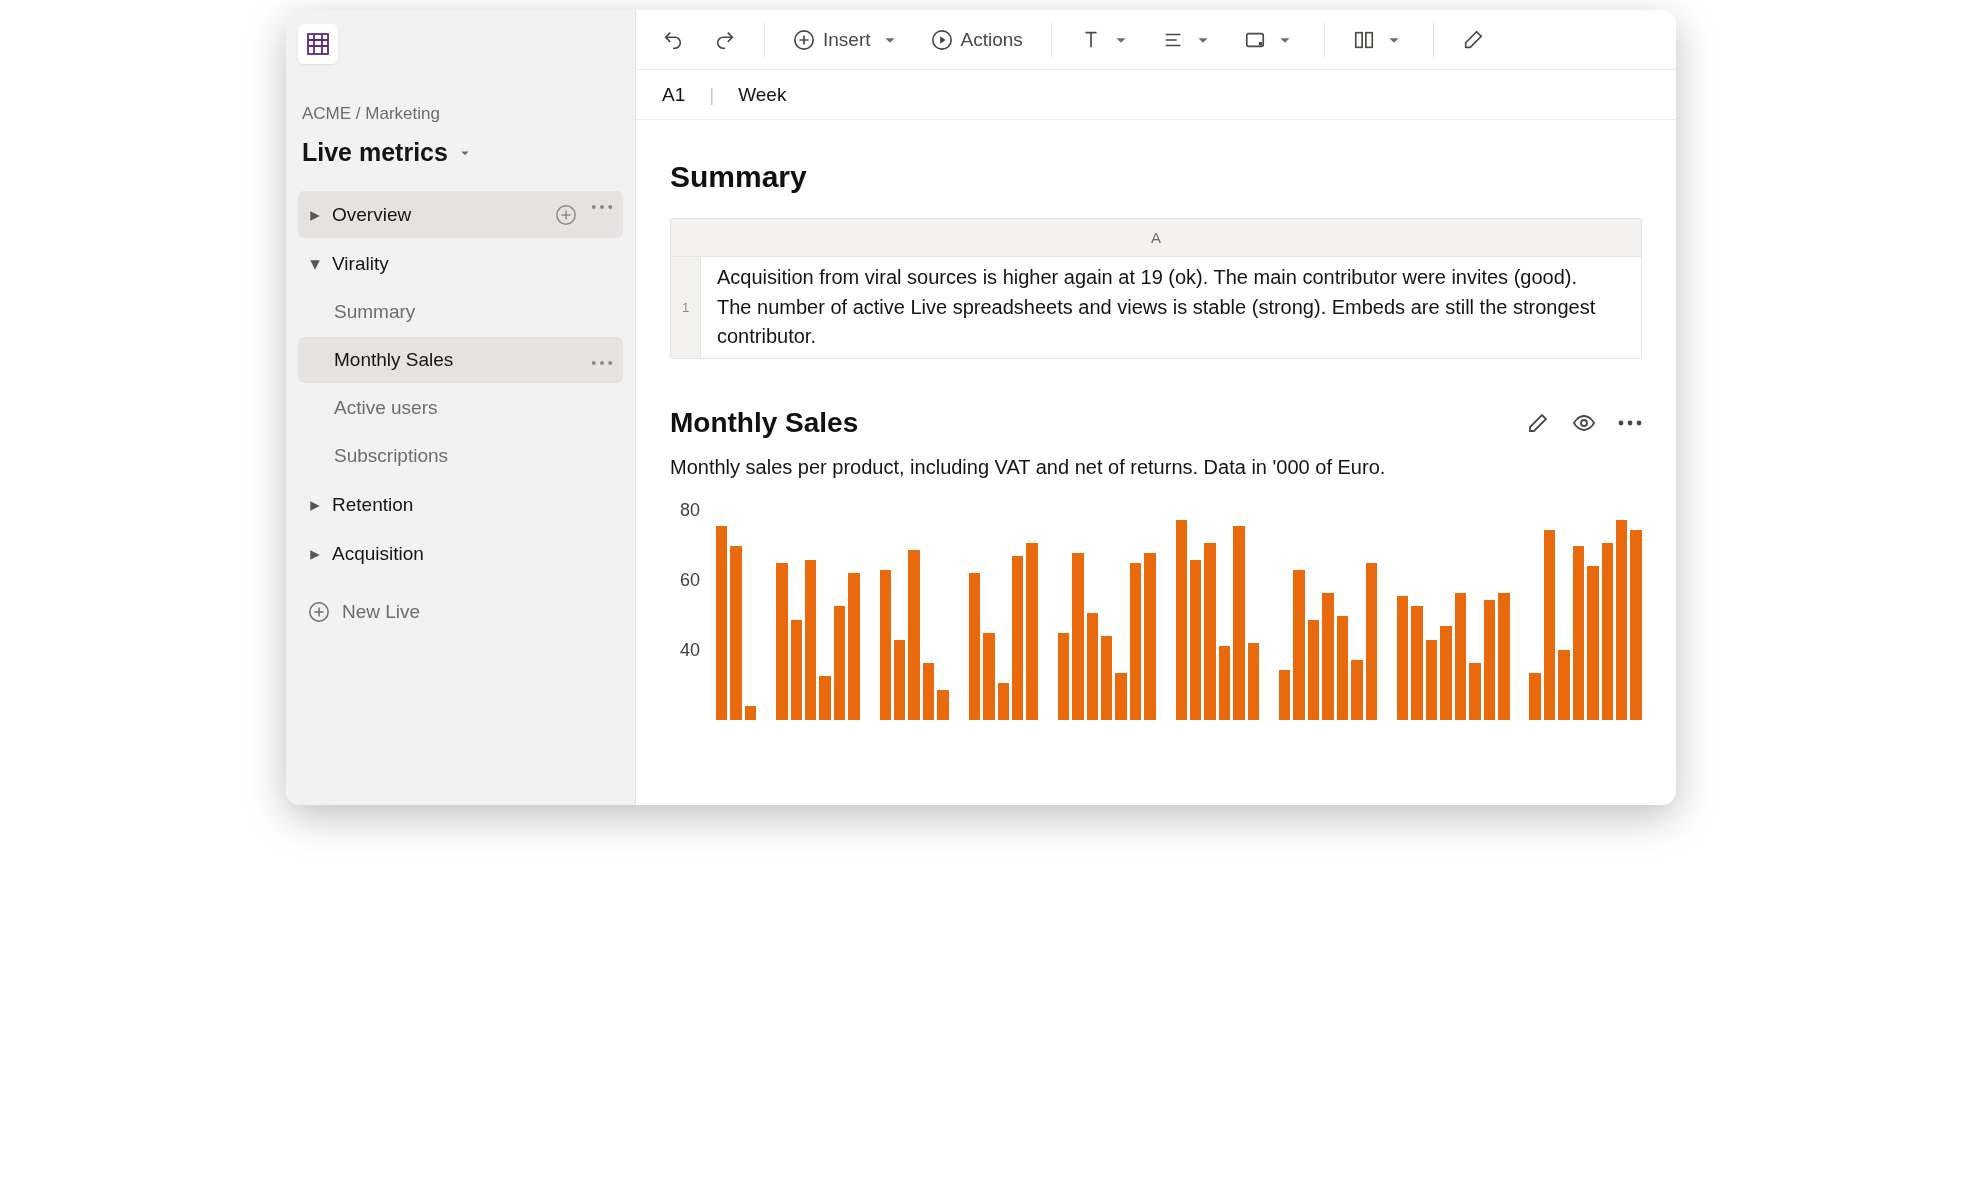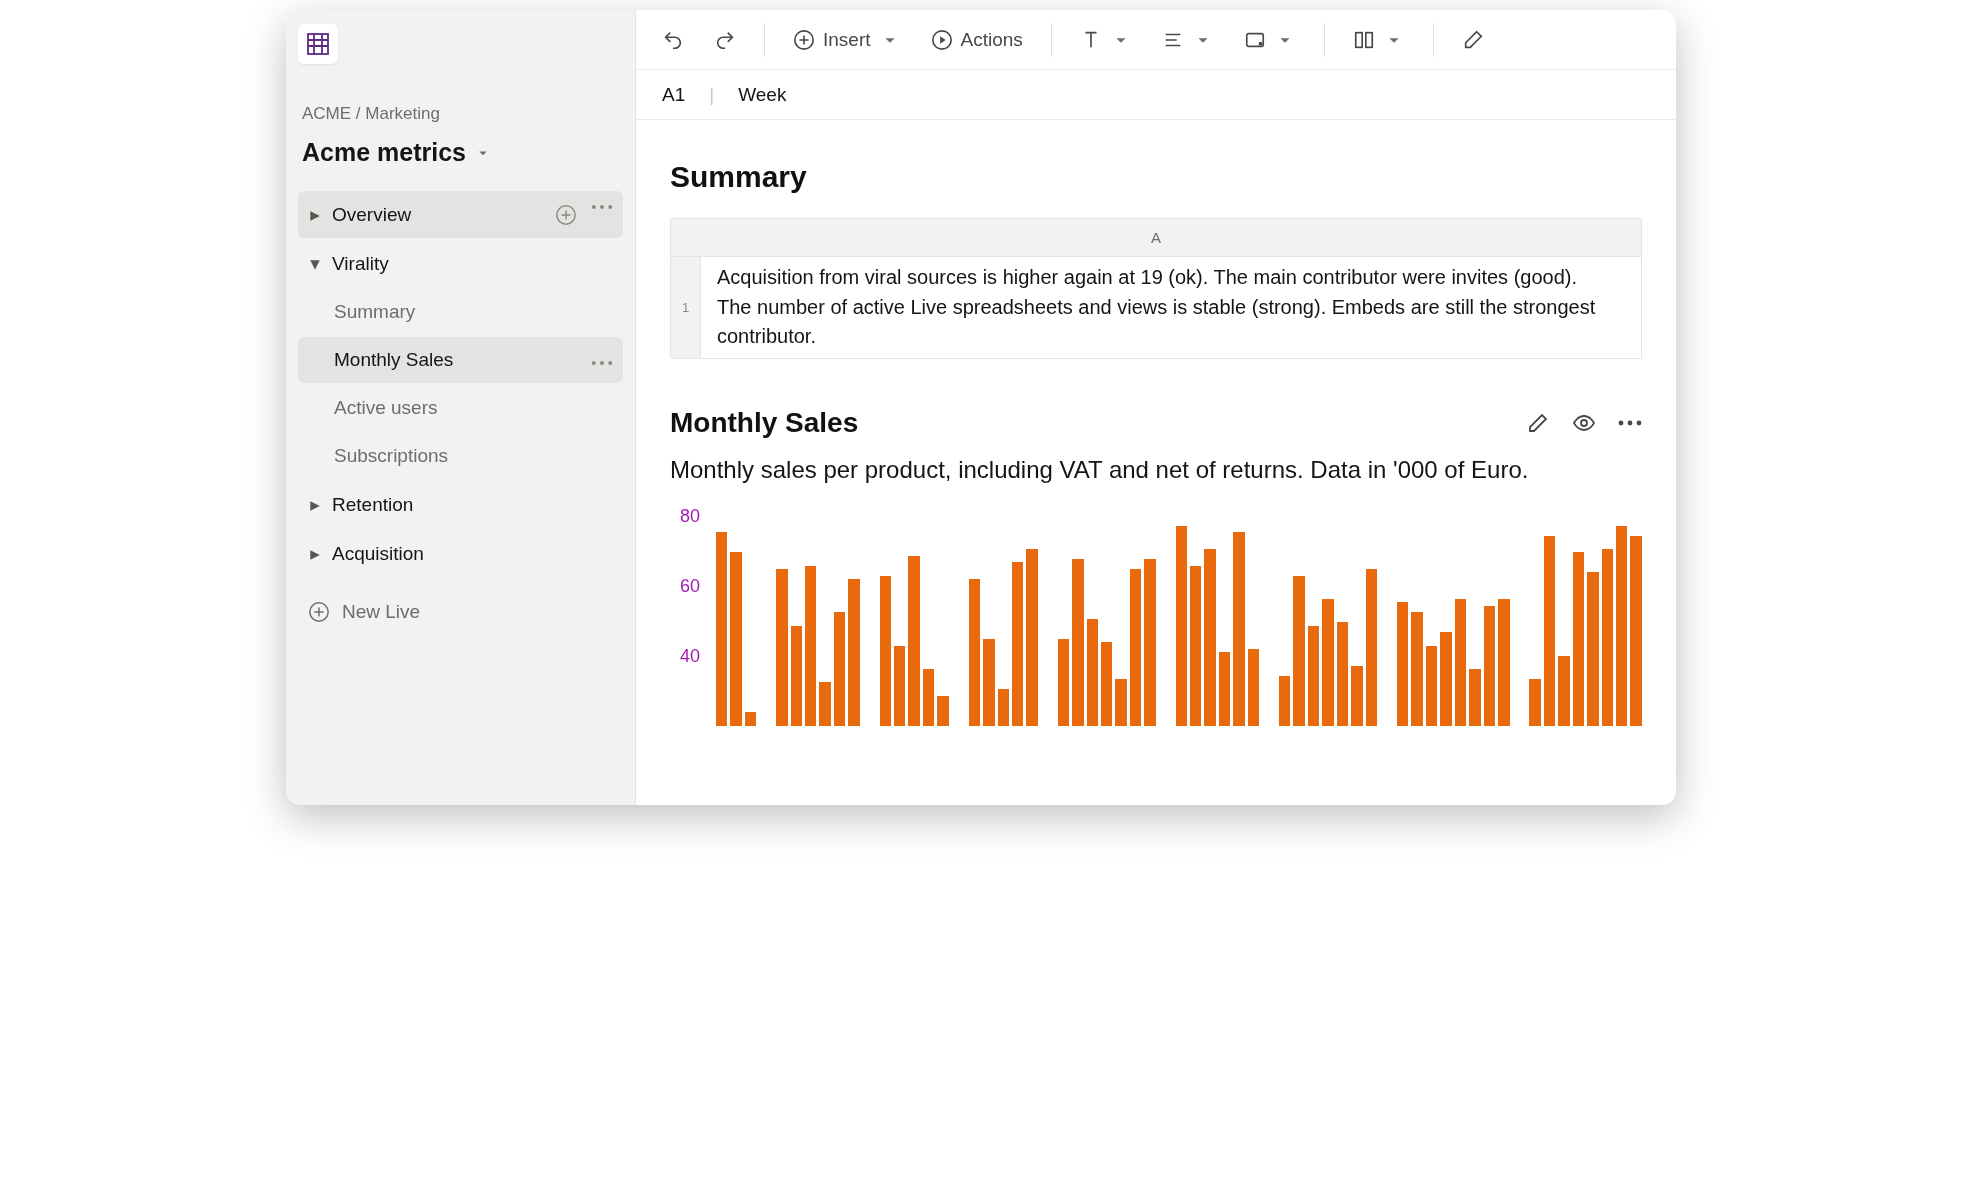--- a/index.html
+++ b/index.html
@@ -92,24 +92,24 @@
   .summary-table { border: 1px solid #e6e4e1; border-radius: 2px; overflow: hidden; }
   .summary-table .th { background: #f4f2f0; text-align: center; font-size: 15px; color: #6f6d6a; padding: 10px 0; border-bottom: 1px solid #e6e4e1; }
   .summary-table .body { display: flex; }
   .summary-table .rownum { width: 30px; background: #f4f2f0; display: flex; align-items: center; justify-content: center; font-size: 13px; color: #8d8a85; border-right: 1px solid #e6e4e1; }
   .summary-table .cell { flex: 1; padding: 6px 16px; font-size: 20px; line-height: 1.48; color: #161513; }
   .chart-block { margin-top: 48px; }
   .chart-head { display: flex; align-items: center; gap: 18px; }
   .chart-title { font-size: 28px; font-weight: 700; }
   .chart-icons { margin-left: auto; display: flex; gap: 22px; color: #4a4844; }
   .chart-icons svg { width: 24px; height: 24px; cursor: pointer; }
-  .chart-sub { font-size: 24px; color: #161513; margin-top: 14px; line-height: 1.45; }
+  .chart-sub { font-size: 20px; color: #161513; margin-top: 14px; line-height: 1.45; }
   .chart-area { position: relative; margin-top: 28px; height: 210px; }
   .y-axis { position: absolute; left: 0; top: 0; bottom: 0; width: 36px; }
-  .y-tick { position: absolute; right: 6px; font-size: 18px; color: #a21caf; transform: translateY(-50%); }
+  .y-tick { position: absolute; right: 6px; font-size: 18px; color: #404040; transform: translateY(-50%); }
   .plot { position: absolute; left: 46px; right: 0; top: 0; bottom: 0; display: flex; align-items: flex-end; gap: 3px; }
   .bar { flex: 1; background: #e96a0c; min-width: 2px; }
   .bar.spacer { background: transparent; }
 </style>
 </head>
 <body>
 
 <div class="app">
 
   <aside class="sidebar">
@@ -118,21 +118,21 @@
         <rect x="2" y="2" width="20" height="20"></rect>
           <path d="M2 8h20M2 14h20M8 2v20M16 2v20"></path>
       </svg>
     </div>
 
     <div class="breadcrumb">
       <span>ACME</span> / <span>Marketing</span>
     </div>
 
     <div class="title-row">
-      <span class="title">Acme metrics</span>
+      <span class="title">Live metrics</span>
       <svg class="title-chevron" viewBox="0 0 24 24" fill="currentColor">
           <path d="M7 10l5 5 5-5z"></path>
         </svg>
     </div>
 
     <nav class="nav">
       <div class="nav-item active">
         <span class="disclosure">▸</span>
         <span>Overview</span>
         <span class="row-icons">

